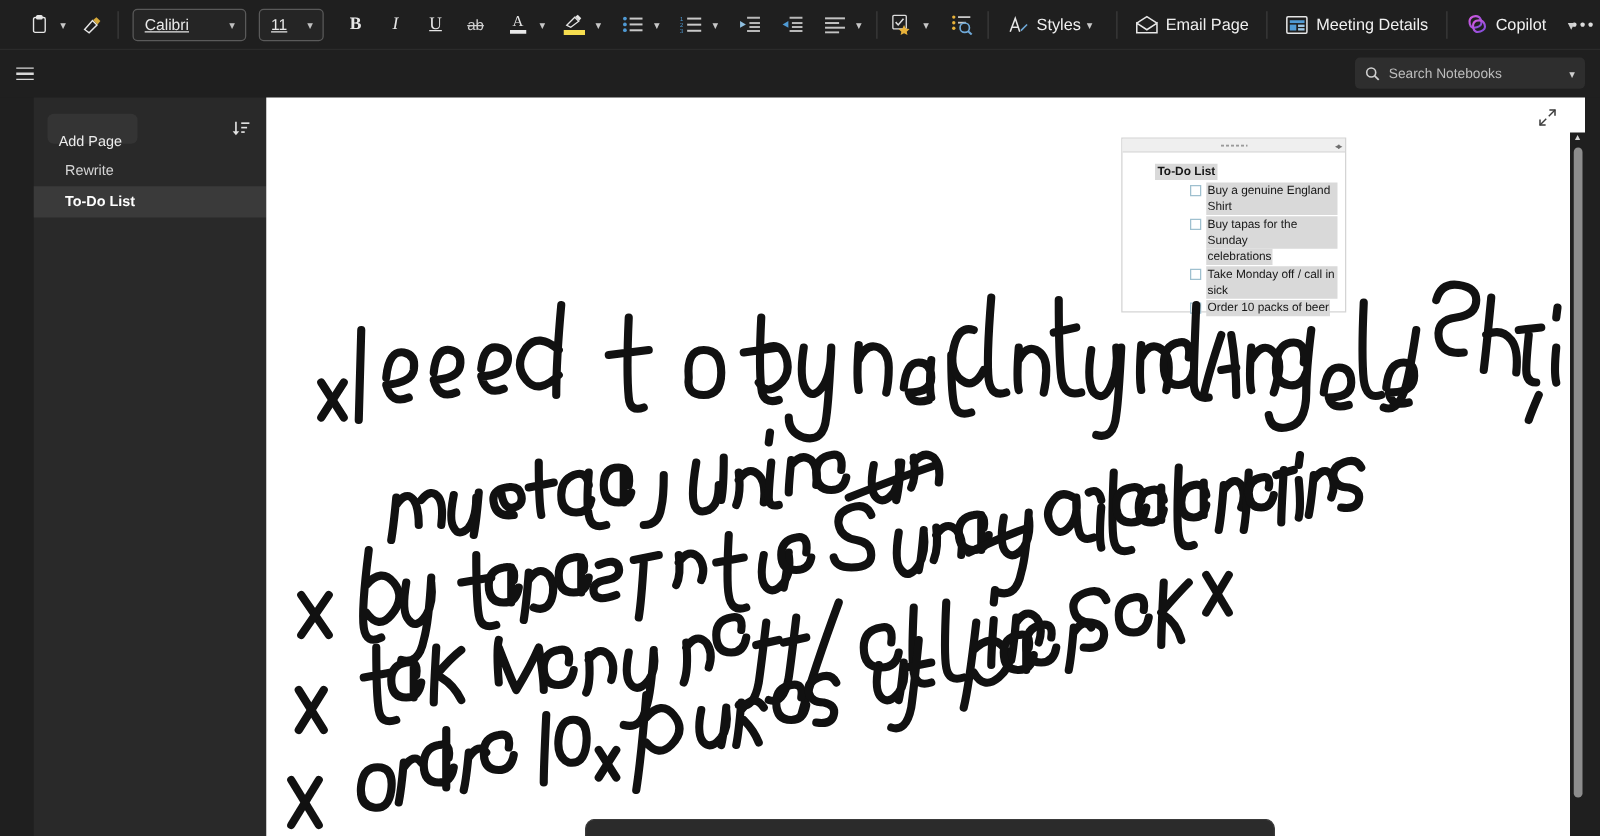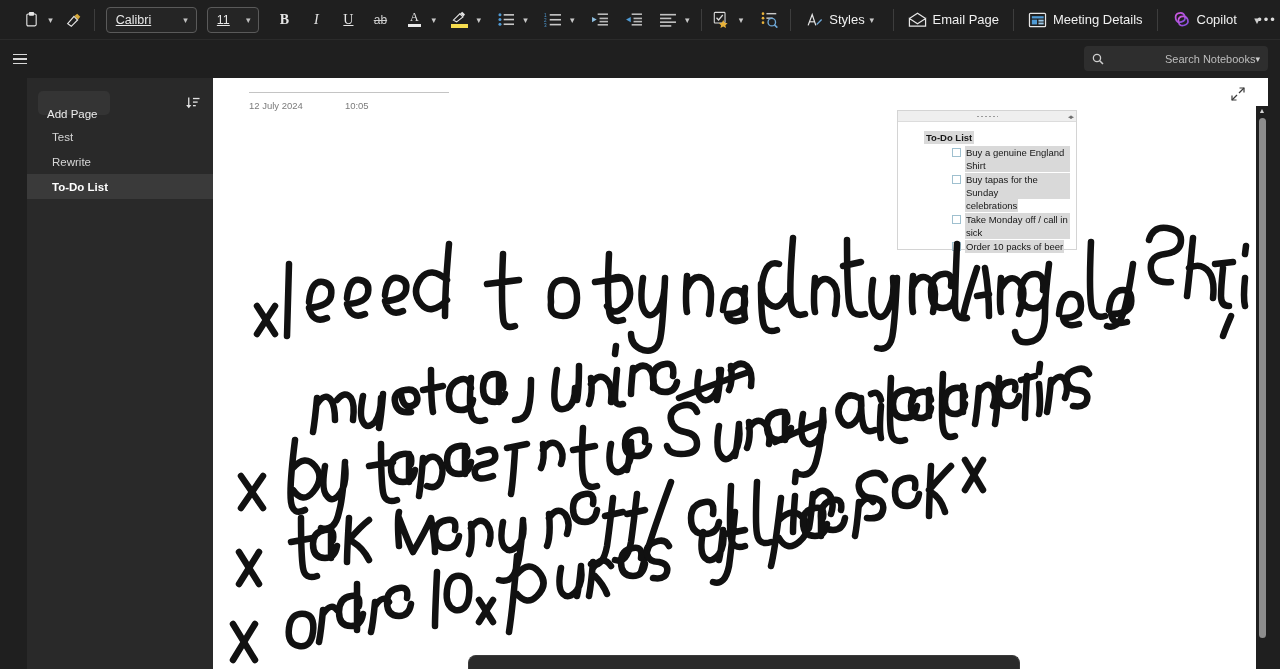--- a/index.html
+++ b/index.html
@@ -48,21 +48,21 @@
     border-radius: 4px; padding: 0 7px; cursor: pointer; }
   .ribbon-collapse {
     position: absolute; right: 12px; top: 9px; width: 22px; height: 22px;
     display: flex; align-items: center; justify-content: center;
     color: #d0d0d0; font-size: 11px; cursor: pointer;
   }
 
   
   .topbar {
     position: absolute; top: 40px; left: 0; width: 1280px; height: 38px;
-    background: #1f1f1f; display: flex; align-items: center; text-align: right;
+    background: #1f1f1f; display: flex; align-items: center;
   }
   .hamburger {
     margin-left: 8px; width: 24px; height: 24px; cursor: pointer;
     display: flex; flex-direction: column; justify-content: center;
     align-items: center; gap: 3px;
   }
   .hamburger span { display: block; width: 14px; height: 1.6px; background: #d8d8d8; }
   .search-box {
     position: absolute; right: 12px; top: 6px;
     width: 184px; height: 25px; background: #2e2e2e; border-radius: 4px;
@@ -407,40 +407,30 @@
           <path d="M1.2 9.5 L4 13 L6.8 9.5 Z" fill="#e2e2e2"></path>
           <rect x="8.5" y="2" width="7" height="1.4" fill="#e2e2e2"></rect>
           <rect x="8.5" y="5.8" width="5" height="1.4" fill="#e2e2e2"></rect>
           <rect x="8.5" y="9.6" width="3" height="1.4" fill="#e2e2e2"></rect>
         </svg>
       </div>
     </div>
 
     <div class="pagelist">
       <div class="pageitem">
-        <span>Test</span>
-      </div>
-      <div class="pageitem">
         <span>Rewrite</span>
       </div>
       <div class="pageitem active">
         <span>To-Do List</span>
       </div>
     </div>
   </div>
 
   <div class="canvas">
 
-    <div class="page-meta">
-      <div class="meta-rule"></div>
-      <div class="meta-row">
-        <span>12 July 2024</span>
-        <span>10:05</span>
-      </div>
-    </div>
 
     <div class="expand-icon">
       <svg width="16" height="16" viewBox="0 0 16 16">
         <path d="M9.5 2 L14 2 L14 6.5" fill="none" stroke="#3a3a3a" stroke-width="1.2"></path>
         <line x1="14" y1="2" x2="9" y2="7" stroke="#3a3a3a" stroke-width="1.2"></line>
         <path d="M6.5 14 L2 14 L2 9.5" fill="none" stroke="#3a3a3a" stroke-width="1.2"></path>
         <line x1="2" y1="14" x2="7" y2="9" stroke="#3a3a3a" stroke-width="1.2"></line>
       </svg>
     </div>
 

